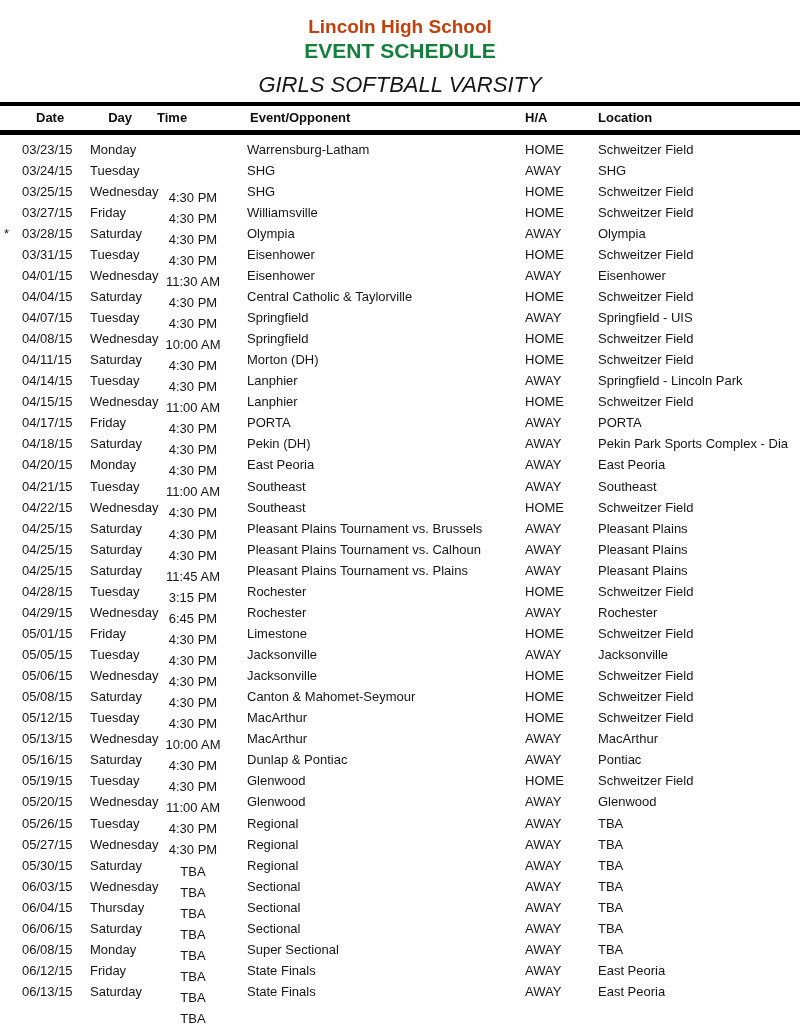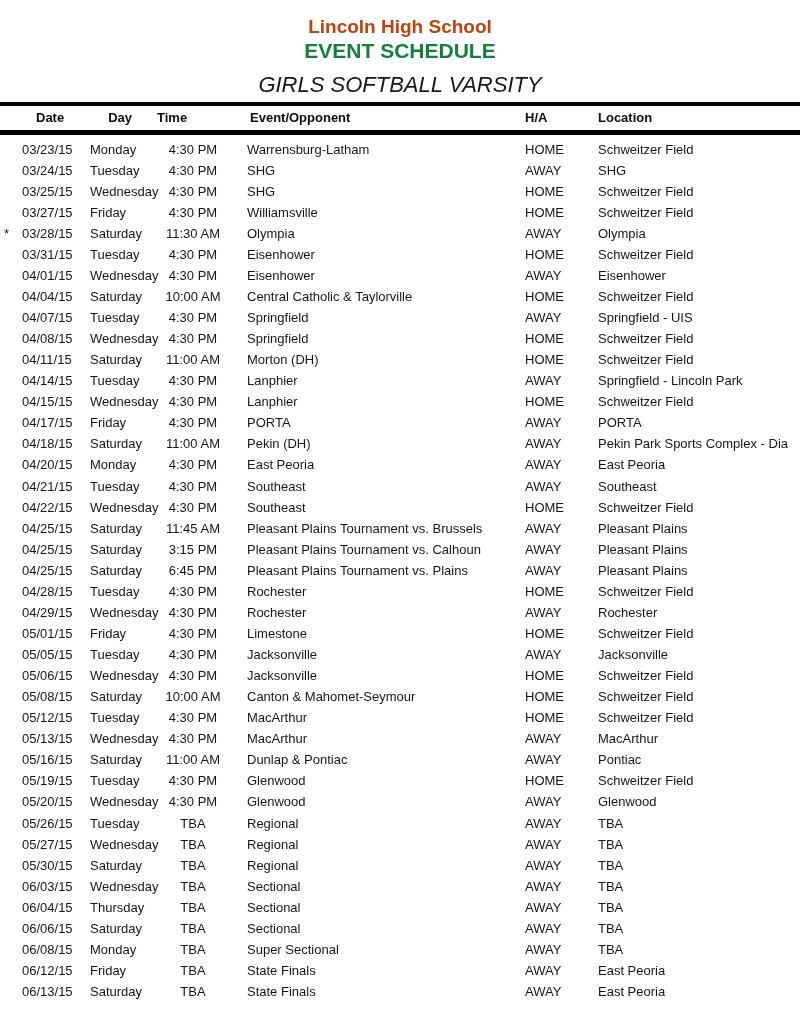--- a/index.html
+++ b/index.html
@@ -30,21 +30,21 @@
   .h-event { left: 250px; }
   .h-ha    { left: 525px; }
   .h-loc   { left: 598px; }
 
   .rows { position: absolute; top: 138.5px; left: 0; right: 0; font-size: 13px; color: #161616; }
   .row  { position: relative; height: 21.07px; line-height: 21.07px; padding-left: 30px; }
   .cell { position: absolute; top: 0; white-space: nowrap; }
   .c-flag  { left: 4px;  width: 14px; }
   .c-date  { left: 22px; }
   .c-day   { left: 90px; }
-  .c-time  { left: 150px; width: 86px; text-align: center; }
+  .c-time  { left: 150px; width: 86px; text-align: center; margin-top: 48px; }
   .c-event { left: 247px; }
   .c-ha    { left: 525px; }
   .c-loc   { left: 598px; right: 0; overflow: hidden; }
 </style>
 </head>
 <body>
 
 <div class="page">
 
   <div class="centered school-name">Lincoln High School</div>

